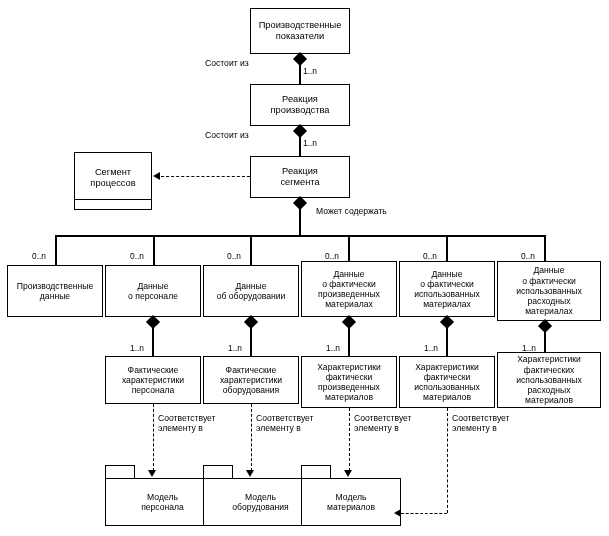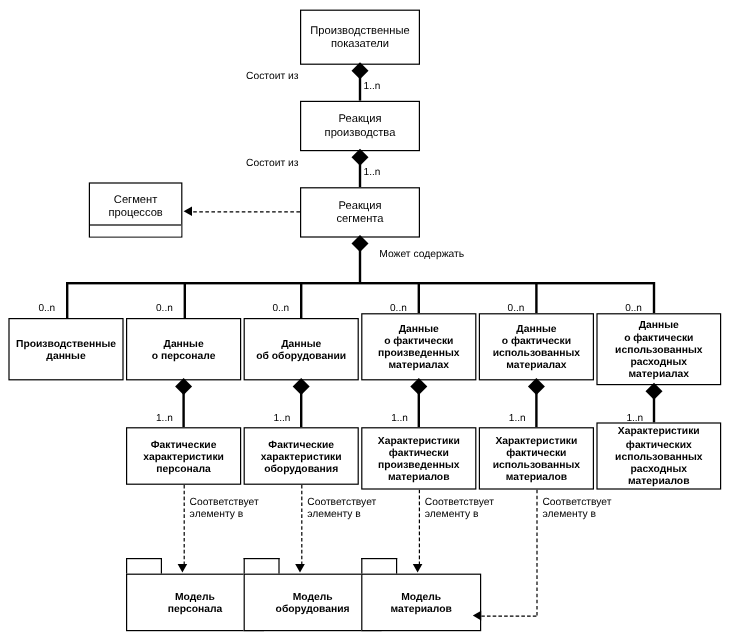--- a/index.html
+++ b/index.html
@@ -29,21 +29,20 @@
     font-size: 9.3px;
     line-height: 11.2px;
     color: #000000;
     padding: 1px 2px;
     z-index: 5;
     white-space: pre-line;
   }
   .node.small {
     font-size: 8.6px;
     line-height: 10.2px;
-    font-weight: bold;
   }
   
   .compartment {
     position: absolute;
     border-top: 1.6px solid #000000;
     left: 0;
     right: 0;
     bottom: 0;
     height: 9px;
     background: #ffffff;
@@ -134,21 +133,21 @@
 производства</div>
 
   <div class="diamond" style="left:295px; top:126px;"></div>
   <div class="line vline" style="left:299.2px; top:131px; height:25px;"></div>
   <div class="label" style="left:205px; top:130px;">Состоит из</div>
   <div class="mult" style="left:303px; top:139px;">1..n</div>
 
   <div class="node" style="left:250px; top:156px; width:100px; height:42px;">Реакция
 сегмента</div>
 
-  <div class="node" style="left:74px; top:152px; width:78px; height:46px; flex-direction:column;">
+  <div class="node" style="left:74px; top:152px; width:78px; height:58px; flex-direction:column;">
     <span style="white-space:pre-line; display:block; margin-bottom:6px;">Сегмент
 процессов</span>
     <span class="compartment"></span>
   </div>
 
   <div class="dash-h" style="left:161px; top:176px; width:89px;"></div>
   <div class="arrow-left" style="left:153px; top:172px;"></div>
 
   <div class="diamond" style="left:295px; top:198px;"></div>
   <div class="line vline" style="left:299.2px; top:203px; height:32px;"></div>

